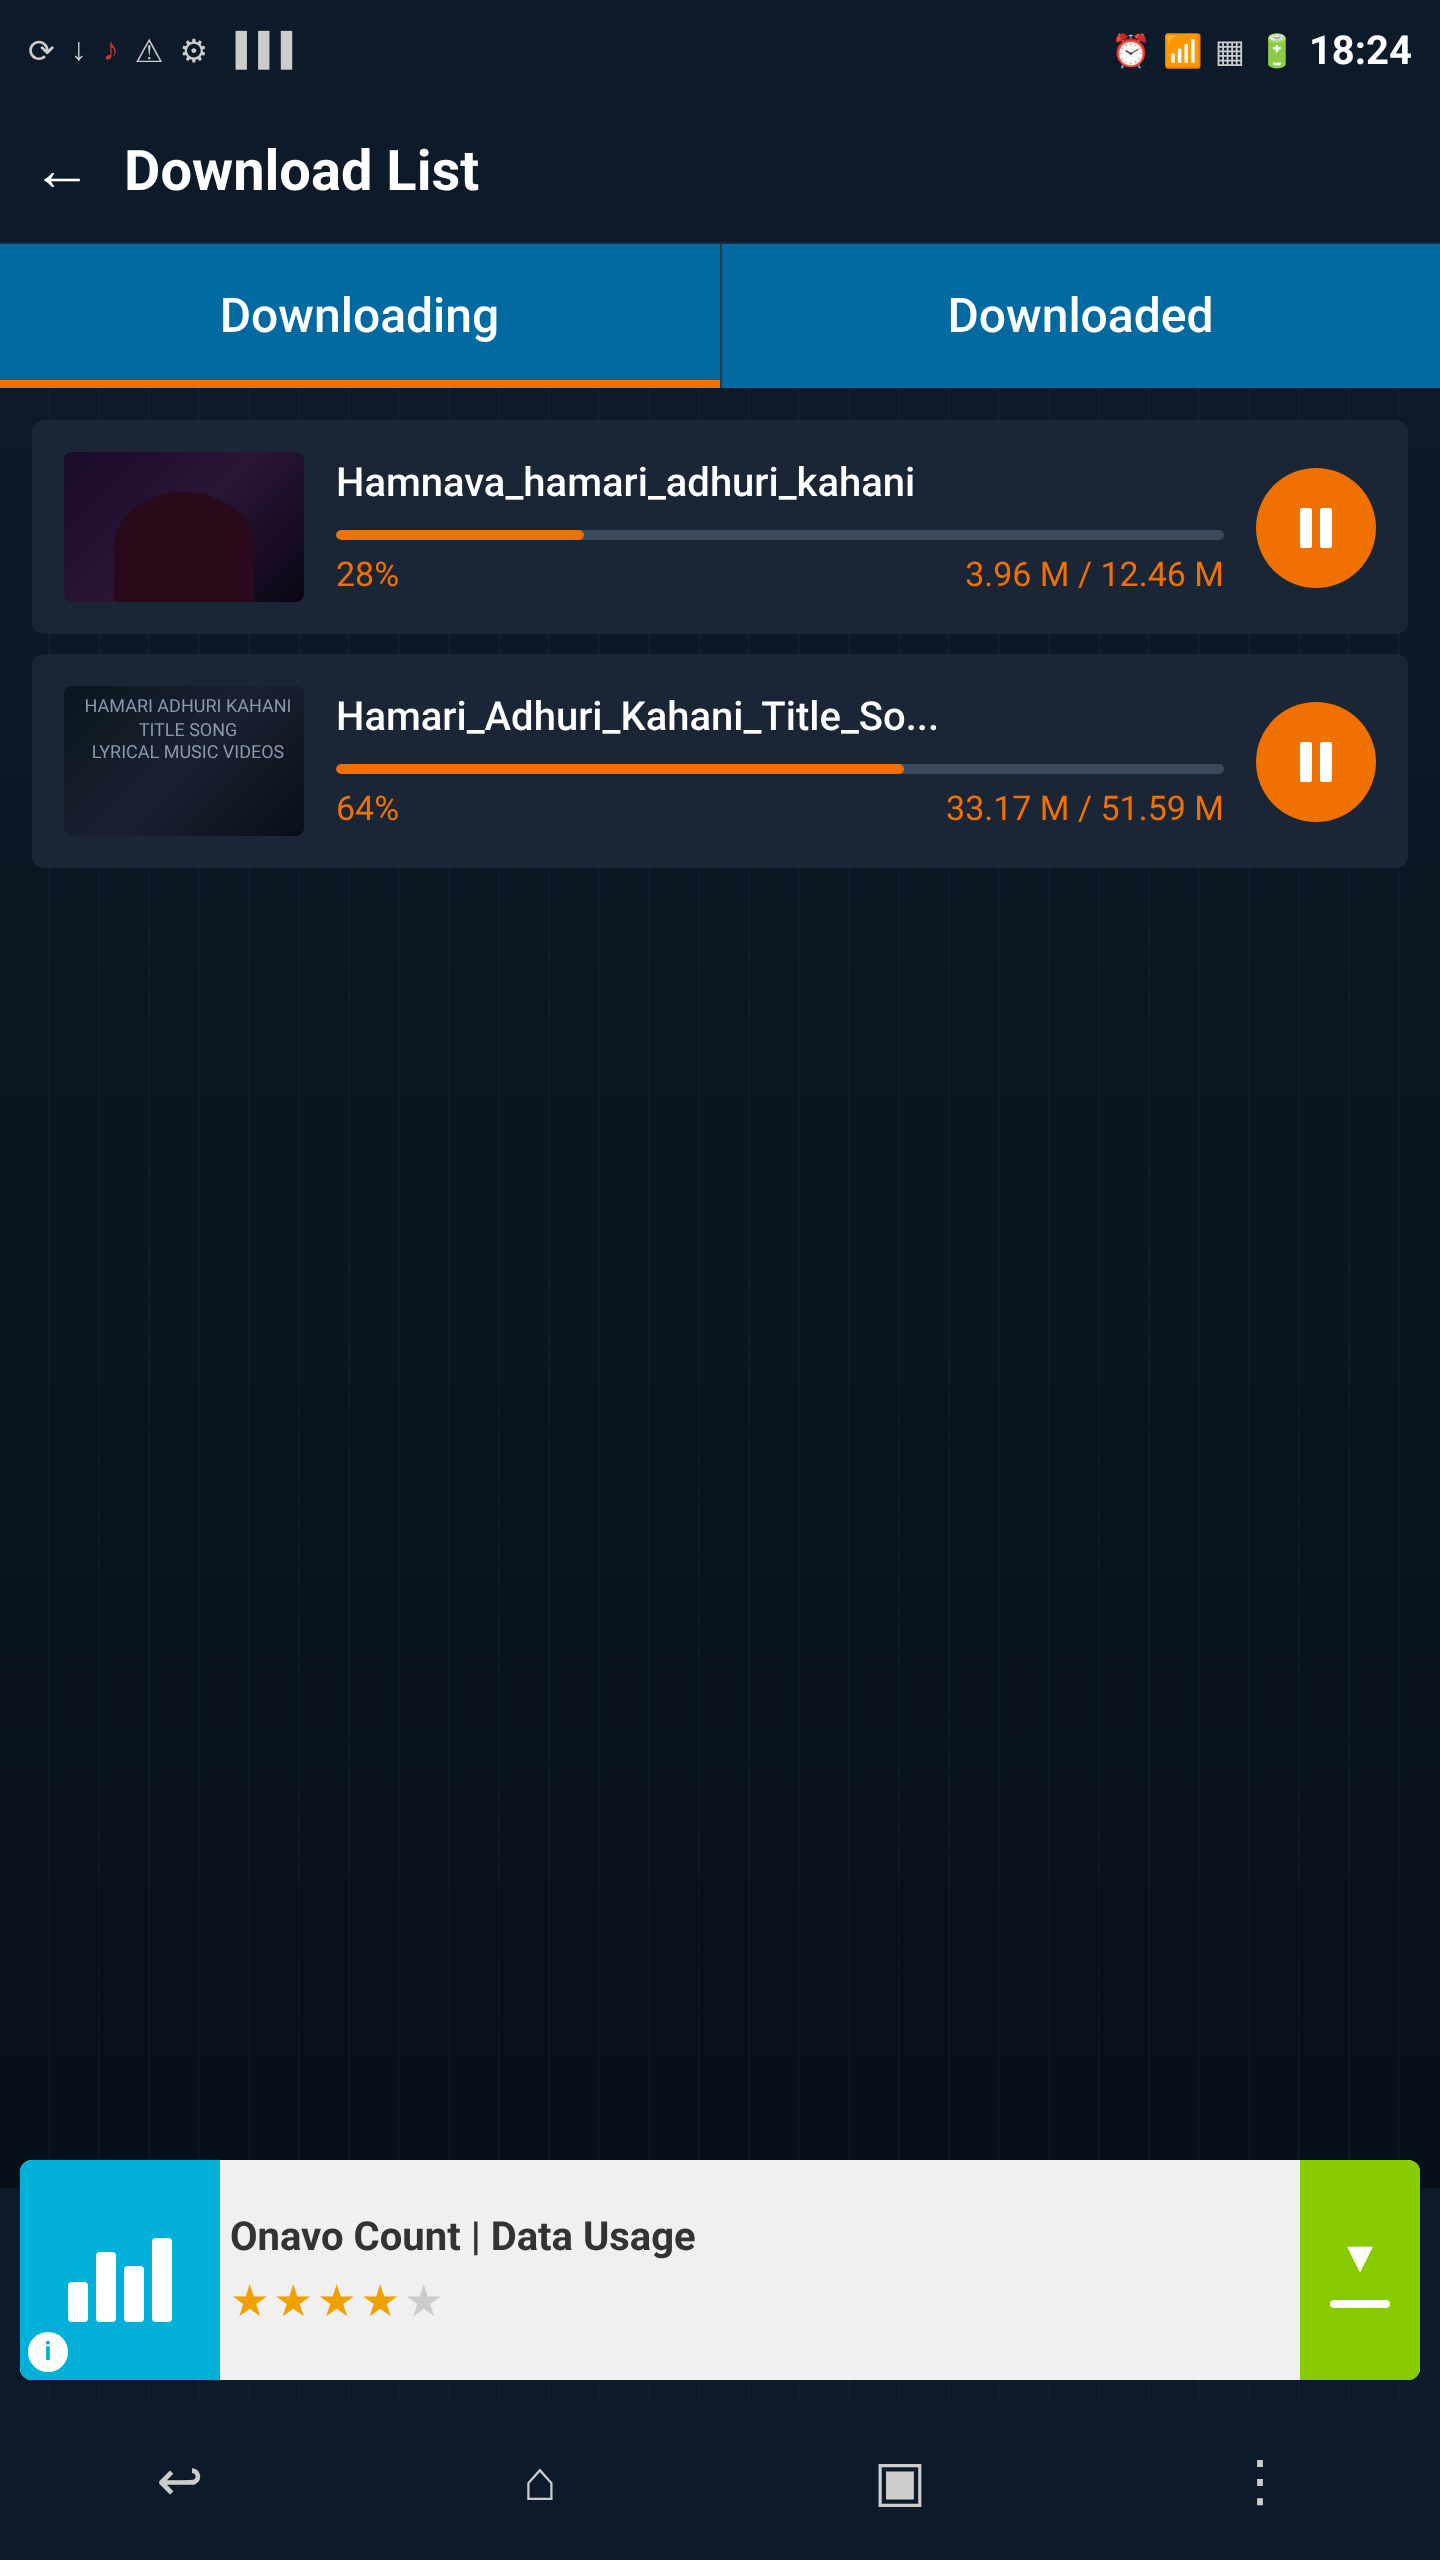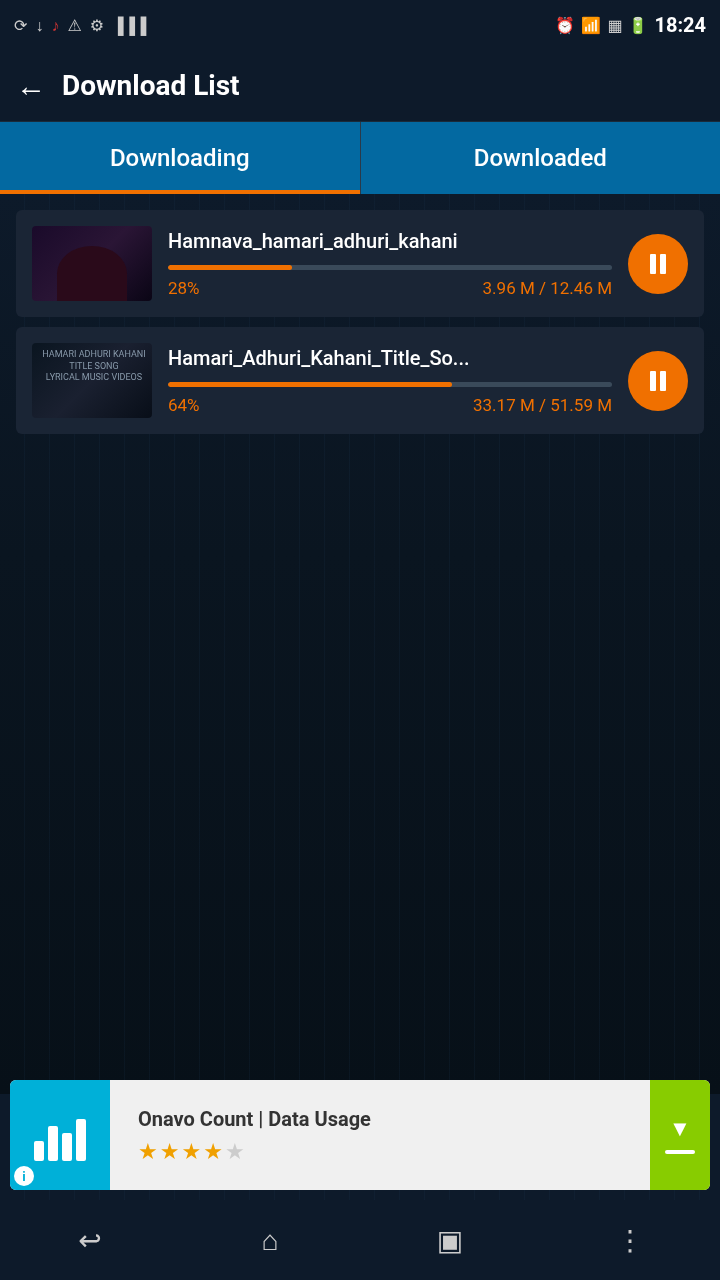--- a/index.html
+++ b/index.html
@@ -271,21 +271,21 @@
       border-radius: 50%;
       display: flex;
       align-items: center;
       justify-content: center;
       font-size: 13px;
       color: #00b0d8;
       font-weight: bold;
     }
     .ad-content {
       flex: 1;
-      padding: 12px 28px;
+      padding: 12px 5px;
     }
     .ad-title {
       font-size: 20px;
       font-weight: bold;
       color: #333;
       margin-bottom: 8px;
     }
     .ad-stars {
       display: flex;
       gap: 2px;

